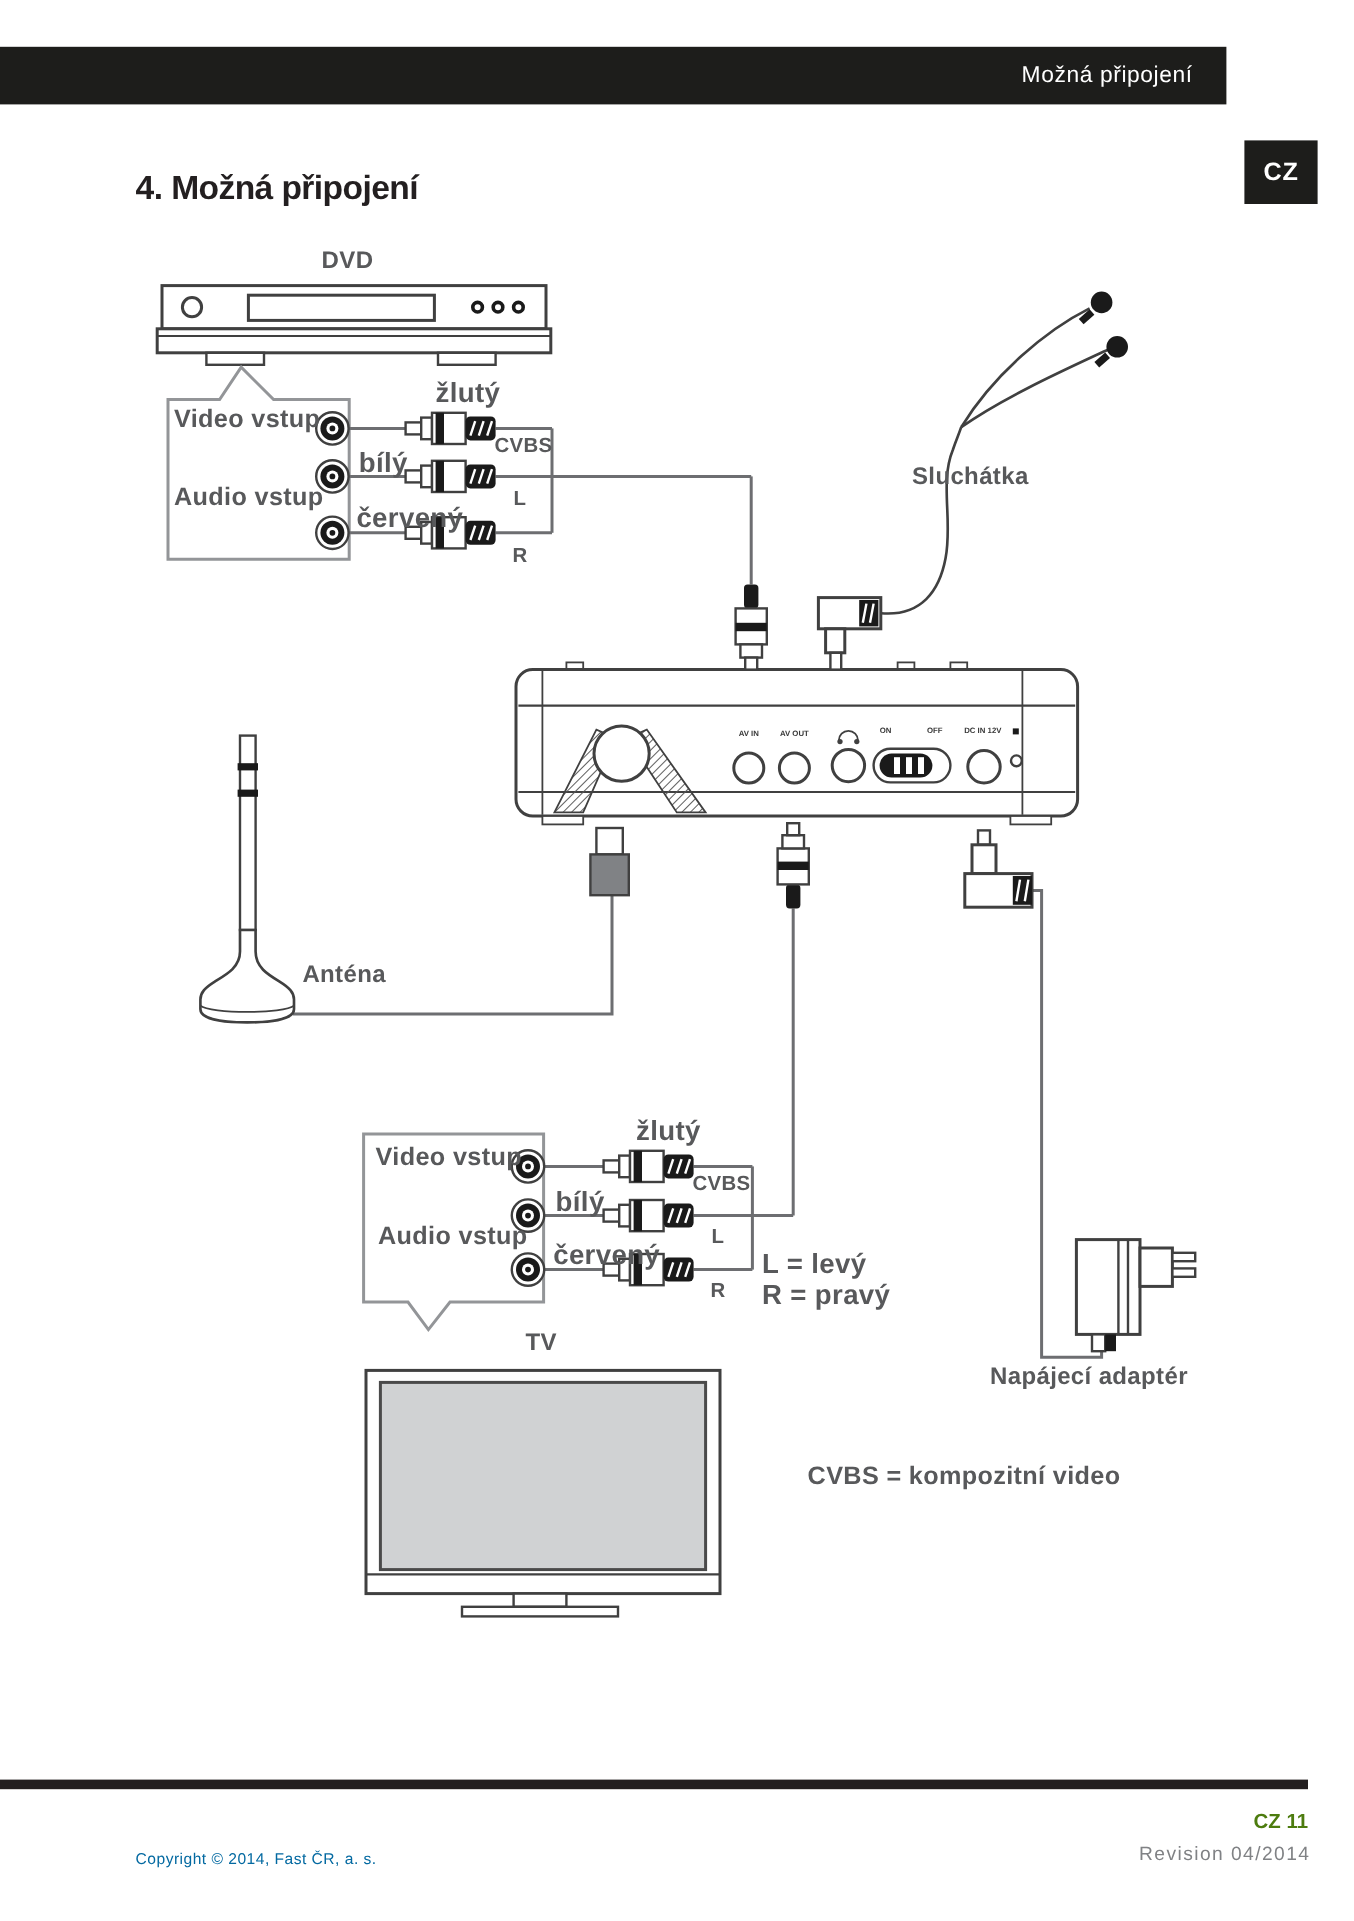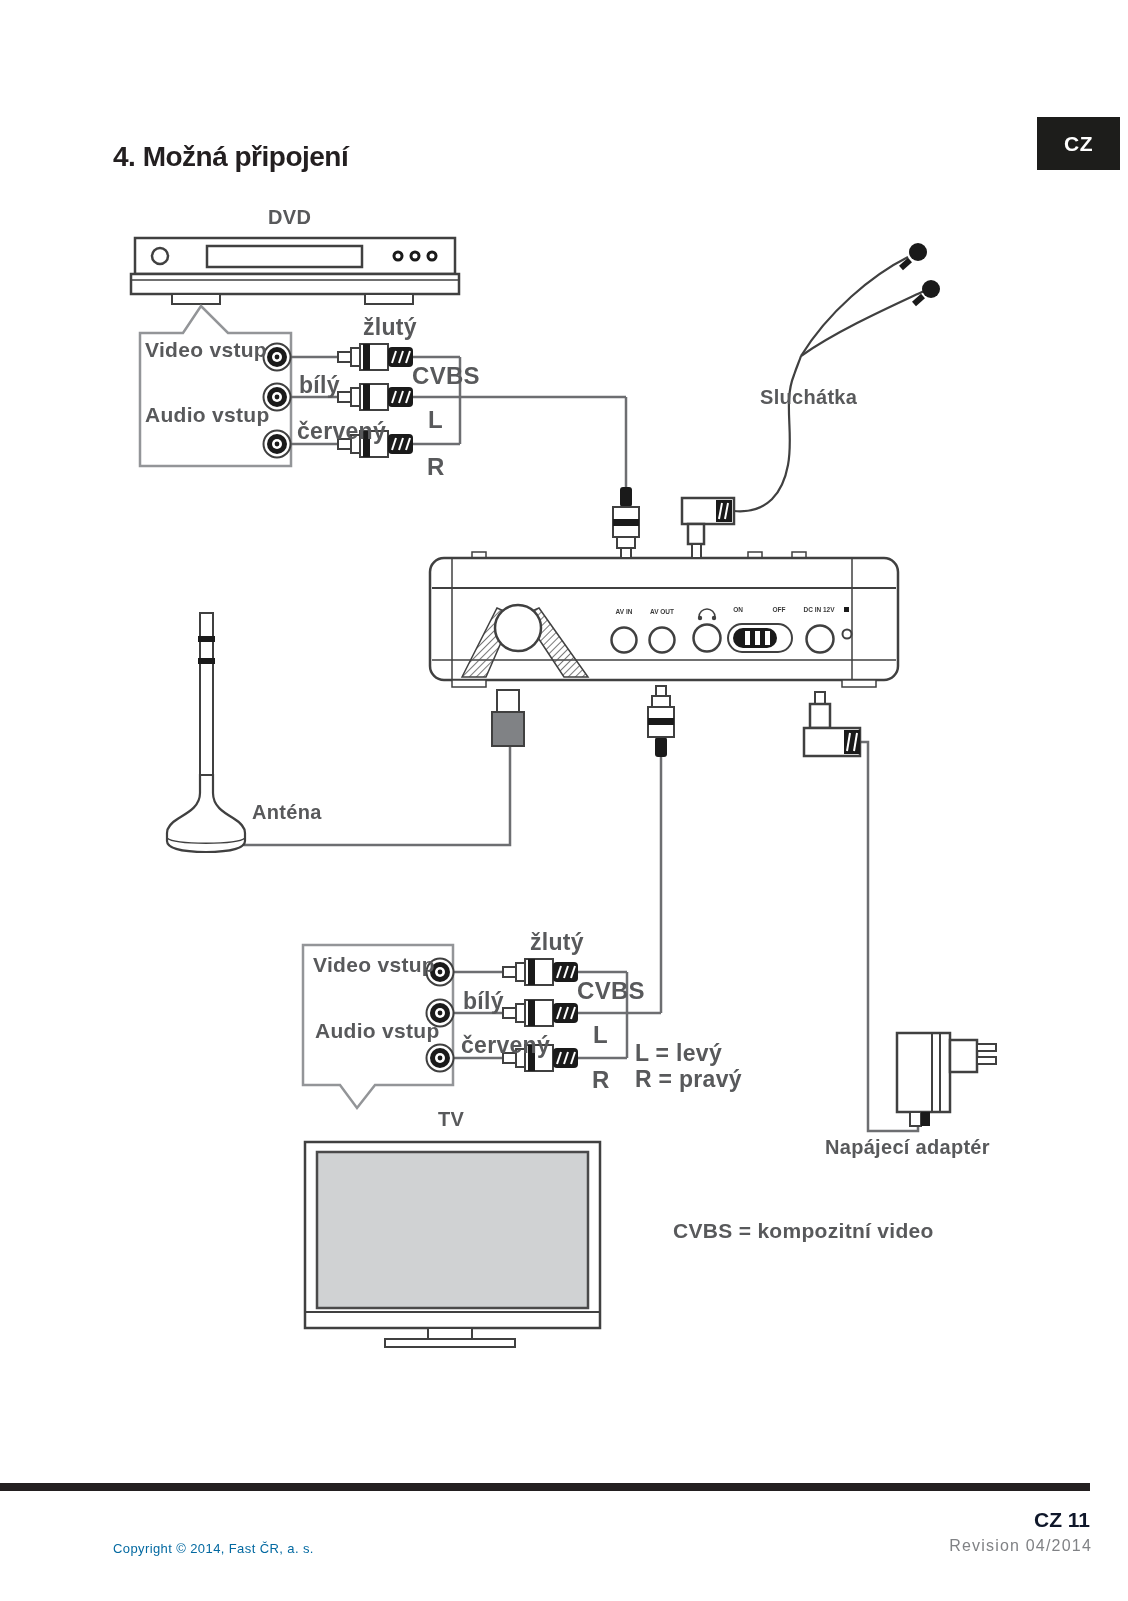--- a/index.html
+++ b/index.html
@@ -2,33 +2,33 @@
 <html><head>
 <meta charset="utf-8">
 <style>
   html,body{margin:0;padding:0;background:#fff;}
   .page{position:relative;width:1128px;height:1601px;background:#fff;overflow:hidden;
         font-family:"Liberation Sans",sans-serif;}
   .abs{position:absolute;white-space:nowrap;}
   .topbar{position:absolute;left:0;top:39px;width:1022px;height:48px;background:#1d1d1b;}
   .topbar .bar-title{position:absolute;right:28px;top:0;line-height:48px;color:#fff;
         font-size:19px;letter-spacing:.5px;font-weight:400;}
-  .cztab{position:absolute;left:1037px;top:117px;width:83px;height:53px;background:#1d1d1b;
+  .cztab{position:absolute;left:1037px;top:117px;width:61px;height:53px;background:#1d1d1b;
         color:#fff;display:flex;align-items:center;justify-content:center;
         font-size:21px;font-weight:700;letter-spacing:.5px;}
   .heading{position:absolute;left:113px;top:141px;font-size:28px;font-weight:700;
         color:#231f20;letter-spacing:-.5px;}
   .lbl{position:absolute;color:#58595b;font-size:20px;white-space:nowrap;letter-spacing:.3px;font-weight:bold;}
   .s17{font-size:23px;}
-  .s19{font-size:24px;}
+  .s19{font-size:17px;}
   .s21{font-size:21px;}
   .tiny{font-size:6.5px;color:#3a3a3a;text-align:center;letter-spacing:0;}
   .botbar{position:absolute;left:0;top:1483px;width:1090px;height:8px;background:#231f20;}
   .foot-copy{position:absolute;left:113px;top:1541px;font-size:13px;color:#0369a1;letter-spacing:.4px;}
-  .foot-page{position:absolute;right:38px;top:1508px;font-size:21px;font-weight:700;color:#0f172a;}
+  .foot-page{position:absolute;right:38px;top:1508px;font-size:17px;font-weight:700;color:#4d7c0f;}
   .foot-rev{position:absolute;right:36px;top:1537px;font-size:16px;color:#808285;letter-spacing:1.2px;}
   svg{position:absolute;left:0;top:0;}
 </style>
 </head>
 <body>
 
 <div class="page">
 
   <svg width="1128" height="1601" viewBox="0 0 1128 1601">
     <defs>
@@ -212,20 +212,23 @@
       <line x1="932" y1="1033" x2="932" y2="1112" stroke="#404040" stroke-width="2"></line>
       <line x1="940" y1="1033" x2="940" y2="1112" stroke="#404040" stroke-width="2"></line>
       <rect x="950" y="1040" width="27" height="32" fill="#fff" stroke="#404040" stroke-width="2.5"></rect>
       <rect x="977" y="1044" width="19" height="7" fill="#fff" stroke="#404040" stroke-width="2"></rect>
       <rect x="977" y="1057" width="19" height="7" fill="#fff" stroke="#404040" stroke-width="2"></rect>
       <rect x="910" y="1112" width="11" height="14" fill="#fff" stroke="#404040" stroke-width="2"></rect>
       <rect x="921" y="1112" width="9" height="14" fill="#1a1a1a"></rect>
     </g>
   </svg>
 
+  <div class="topbar">
+    <span class="bar-title">Možná připojení</span>
+  </div>
   <div class="cztab">CZ</div>
   <h1 class="heading" style="margin:0;">4. Možná připojení</h1>
 
   <div class="lbl" style="left:268px;top:206px;">DVD</div>
 
   <div class="lbl s21" style="left:145px;top:338px;">Video vstup</div>
   <div class="lbl s21" style="left:145px;top:403px;">Audio vstup</div>
   <div class="lbl s17" style="left:363px;top:314px;">žlutý</div>
   <div class="lbl s17" style="left:299px;top:372px;">bílý</div>
   <div class="lbl s17" style="left:297px;top:418px;">červený</div>

